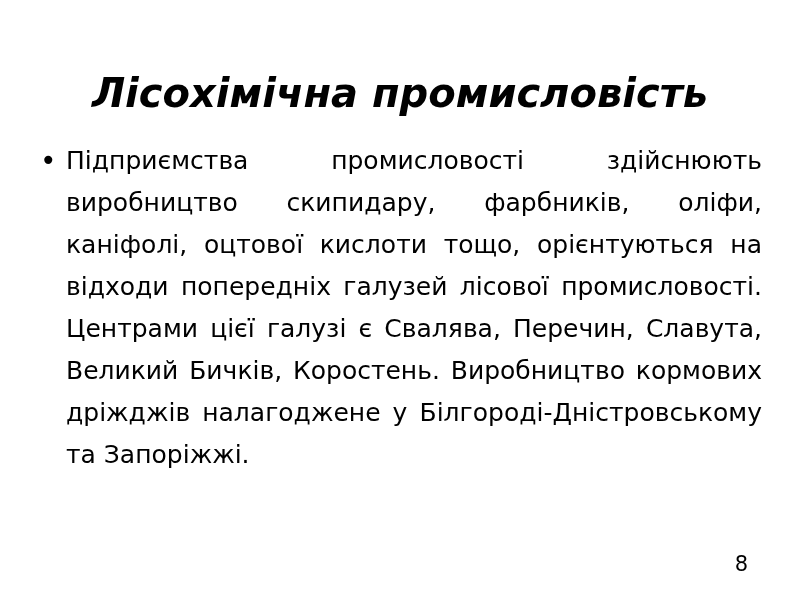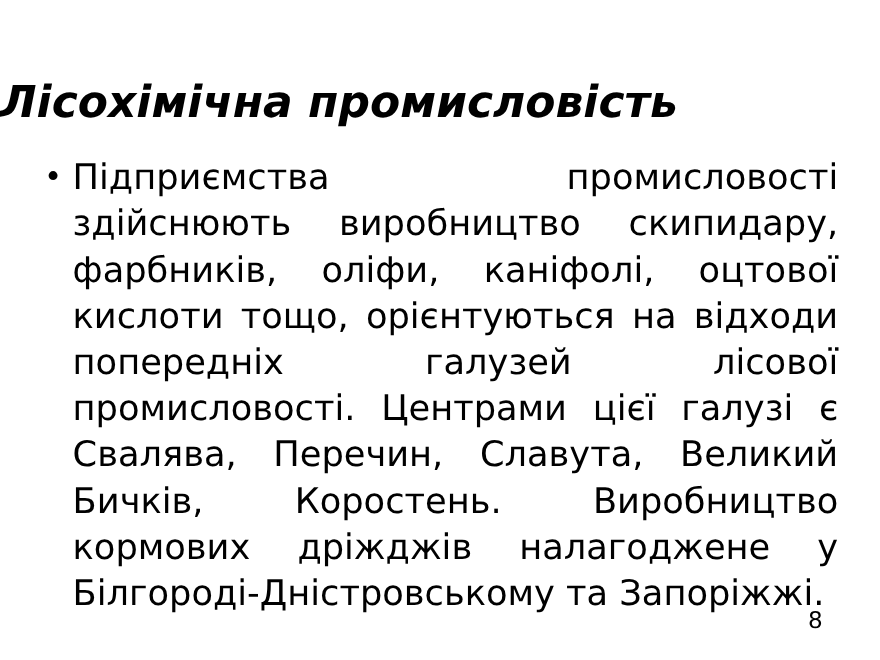--- a/index.html
+++ b/index.html
@@ -18,21 +18,21 @@
     position: relative;
     width: 800px;
     height: 600px;
     box-sizing: border-box;
   }
   .slide-title {
     position: absolute;
     top: 44px;
     left: 0;
     width: 800px;
-    text-align: left;
+    text-align: center;
     font-size: 40px;
     font-weight: bold;
     font-style: italic;
     letter-spacing: 0px;
     line-height: 1.1;
     font-family: "DejaVu Sans", sans-serif;
   }
   .body-block {
     position: absolute;
     top: 140px;
@@ -47,21 +47,21 @@
     flex: 0 0 auto;
     width: 32px;
     font-size: 28px;
     line-height: 42px;
     text-align: left;
     padding-left: 6px;
     box-sizing: border-box;
   }
   .bullet-text {
     flex: 1 1 auto;
-    font-size: 32px;
+    font-size: 25px;
     line-height: 42px;
     text-align: justify;
     text-justify: inter-word;
     font-family: "DejaVu Sans", sans-serif;
   }
   .page-number {
     position: absolute;
     right: 52px;
     bottom: 24px;
     font-size: 21px;

